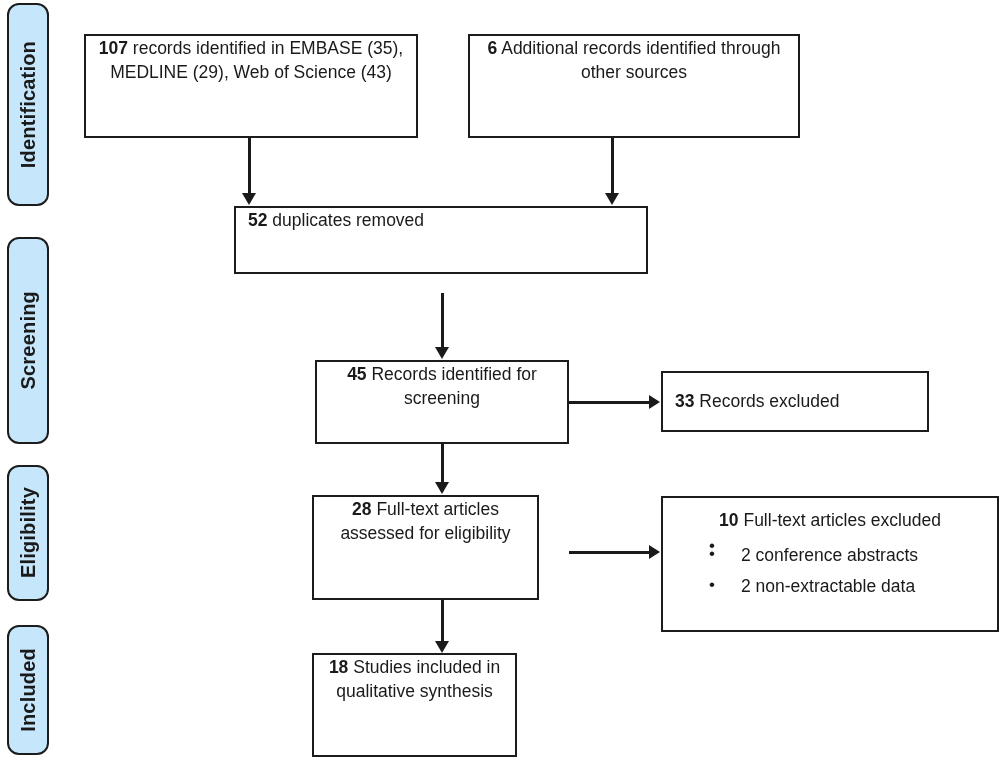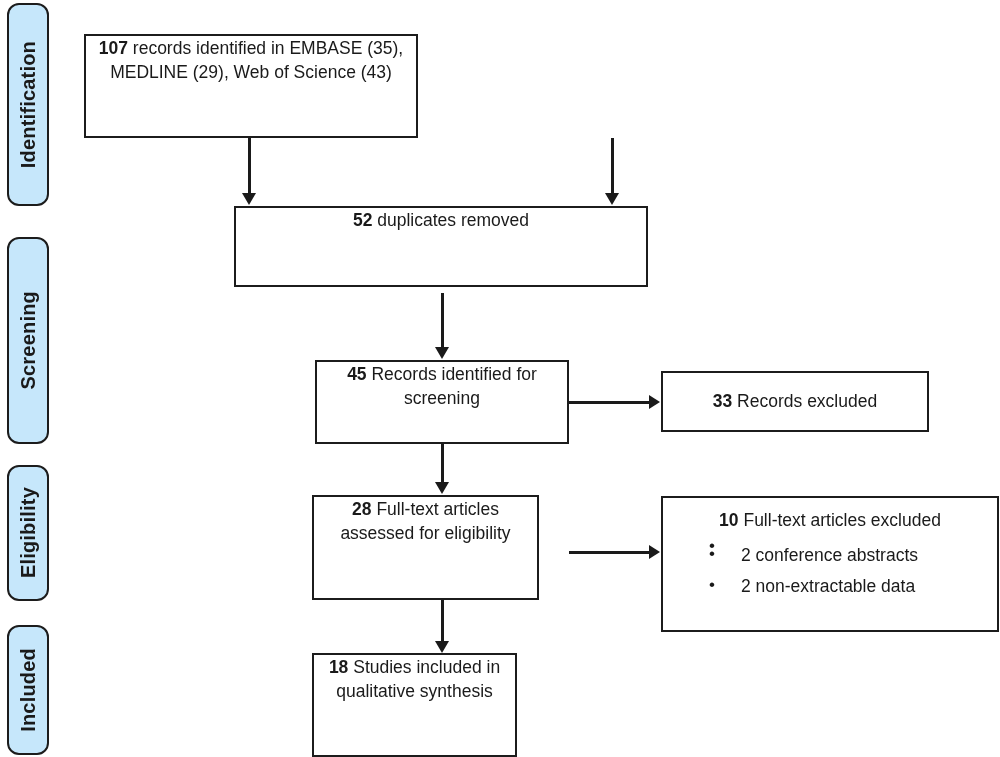--- a/index.html
+++ b/index.html
@@ -41,21 +41,20 @@
     line-height: 1;
   }
 
   
   .flow-box {
     position: absolute;
     background: #ffffff;
     border: 2.2px solid #1c1c1c;
     box-sizing: border-box;
     display: flex;
-    justify-content: center;
   }
   .flow-box .box-text {
     font-size: 17.5px;
     line-height: 1.38;
     text-align: center;
     color: #1a1a1a;
     padding: 0 12px;
   }
   .flow-box .box-text .num {
     font-weight: bold;
@@ -142,28 +141,33 @@
   <div class="stage-pill" style="left:7px; top:625px; width:42px; height:130px;">
     <span class="stage-label">Included</span>
   </div>
 
   <div class="flow-box align-top" style="left:84px; top:34px; width:334px; height:104px;">
     <div class="box-text pad-top-14">
       <span class="num">107</span><span> records identified in EMBASE (35), MEDLINE (29), Web of Science (43)</span>
     </div>
   </div>
 
+  <div class="flow-box align-top" style="left:468px; top:34px; width:332px; height:104px;">
+    <div class="box-text pad-top-16">
+      <span class="num">6</span><span> Additional records identified through other sources</span>
+    </div>
+  </div>
 
   <div class="vline" style="left:248px; top:138px; height:56px;"></div>
   <div class="arrowhead-down" style="left:242px; top:193px;"></div>
 
   <div class="vline" style="left:611px; top:138px; height:56px;"></div>
   <div class="arrowhead-down" style="left:605px; top:193px;"></div>
 
-  <div class="flow-box align-top" style="left:234px; top:206px; width:414px; height:81px;">
+  <div class="flow-box align-top" style="left:234px; top:206px; width:414px; height:68px;">
     <div class="box-text pad-top-16">
       <span class="num">52</span><span> duplicates removed</span>
     </div>
   </div>
 
   <div class="vline" style="left:441px; top:293px; height:55px;"></div>
   <div class="arrowhead-down" style="left:435px; top:347px;"></div>
 
   <div class="flow-box align-top" style="left:315px; top:360px; width:254px; height:84px;">
     <div class="box-text pad-top-14">

